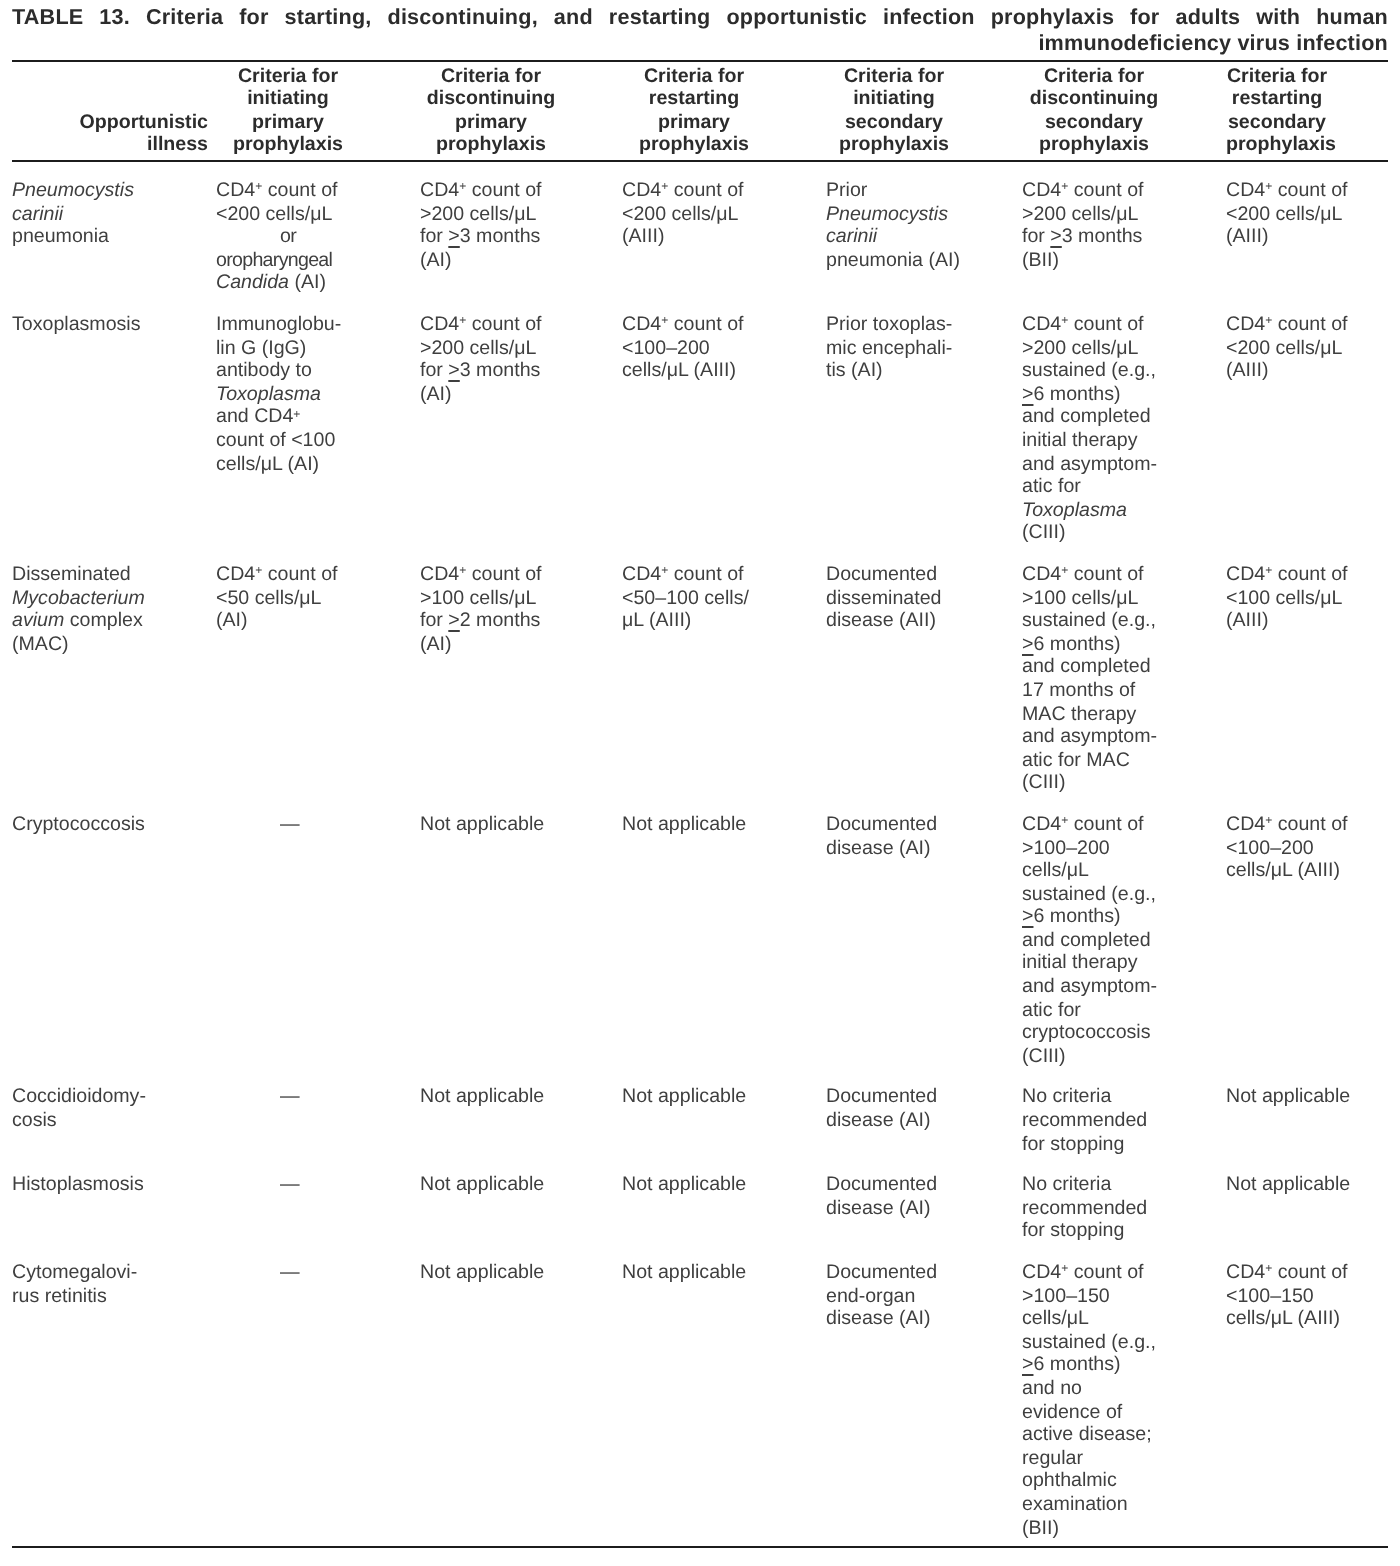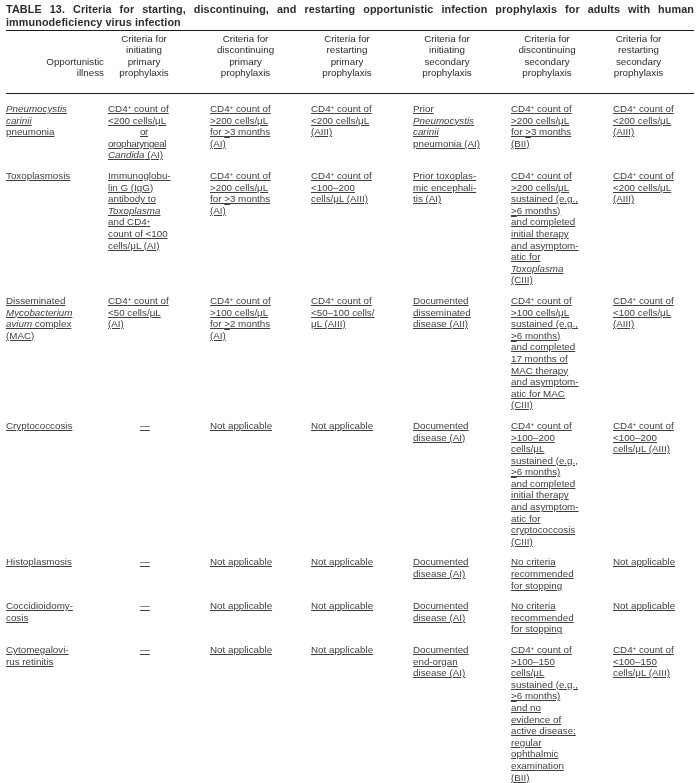--- a/index.html
+++ b/index.html
@@ -12,42 +12,41 @@
     font-family:"Liberation Sans","DejaVu Sans",sans-serif;
     color:var(--text);
     -webkit-font-smoothing:antialiased;
   }
   .page{padding:3px 6px 0 6px;}
   .title{
     font-weight:bold;color:var(--heading);
     font-size:10.8px;line-height:12.6px;letter-spacing:0.1px;
   }
   .title .l1{display:block;text-align:justify;text-align-last:justify;}
-  .title .l2{display:block;}
+  .title .l2{display:block;text-align:right;}
   .rule{border:none;border-top:1.7px solid var(--rule);margin:1.5px 0 0 0;}
   table{
     width:100%;border-collapse:collapse;table-layout:fixed;margin-top:0;
   }
   col.c0{width:102px}col.c1{width:102px}col.c2{width:101px}
   col.c3{width:102px}col.c4{width:98px}col.c5{width:102px}col.c6{width:auto}
   th{
-    font-weight:normal;color:var(--heading);
+    font-weight:bold;color:var(--heading);
     font-size:9.8px;line-height:11.6px;
     vertical-align:bottom;text-align:center;
     white-space:pre-line;
-    padding:2px 30px 14px 0;
+    padding:2px 30px 1px 0;
     border-bottom:1.7px solid var(--rule);
   }
   th.col0{text-align:right;padding-right:4px;}
   td{
     vertical-align:top;
     font-size:9.8px;line-height:11.6px;
     white-space:pre-line;
     padding:9px 8px 0 0;
-    text-decoration:underline;
   }
   tr:last-child td{padding-bottom:3px;}
   tbody{border-bottom:1.7px solid var(--rule);}
   td.dash{text-indent:32px;}
   .it{font-style:italic;}
   .sup{font-size:0.62em;position:relative;top:-0.45em;line-height:0;}
   .ul{text-decoration:underline;text-underline-offset:1.5px;}
   .cond{letter-spacing:-0.35px;margin-left:32px;}
 </style>
 </head>
@@ -208,34 +207,34 @@
 initial therapy
 and asymptom-
 atic for
 cryptococcosis
 (CIII)</span></td>
           <td class="col6"><span>CD4</span><span class="sup">+</span><span> count of
 &lt;100–200
 cells/μL (AIII)</span></td>
         </tr>
         <tr>
-          <td class="col0"><span>Histoplasmosis</span></td>
+          <td class="col0"><span>Coccidioidomy-
+cosis</span></td>
           <td class="col1 dash"><span>—</span></td>
           <td class="col2"><span>Not applicable</span></td>
           <td class="col3"><span>Not applicable</span></td>
           <td class="col4"><span>Documented
 disease (AI)</span></td>
           <td class="col5"><span>No criteria
 recommended
 for stopping</span></td>
           <td class="col6"><span>Not applicable</span></td>
         </tr>
         <tr>
-          <td class="col0"><span>Coccidioidomy-
-cosis</span></td>
+          <td class="col0"><span>Histoplasmosis</span></td>
           <td class="col1 dash"><span>—</span></td>
           <td class="col2"><span>Not applicable</span></td>
           <td class="col3"><span>Not applicable</span></td>
           <td class="col4"><span>Documented
 disease (AI)</span></td>
           <td class="col5"><span>No criteria
 recommended
 for stopping</span></td>
           <td class="col6"><span>Not applicable</span></td>
         </tr>

